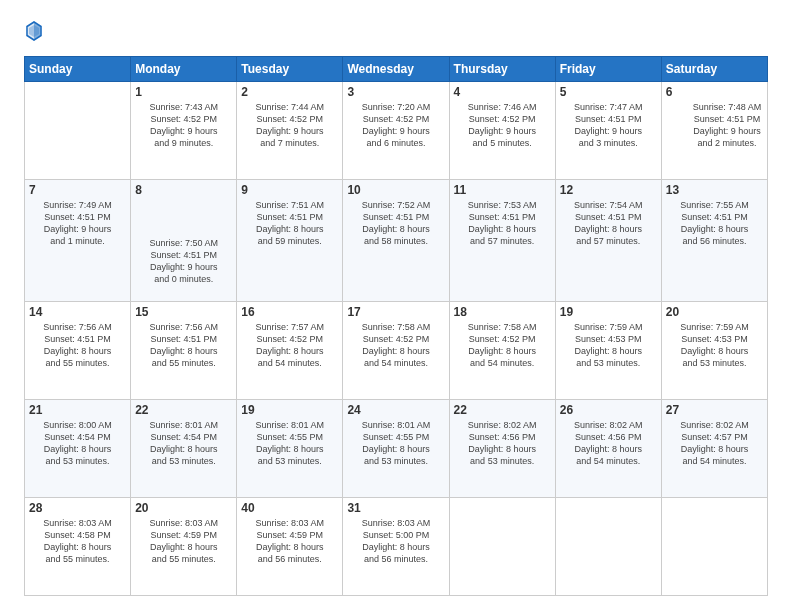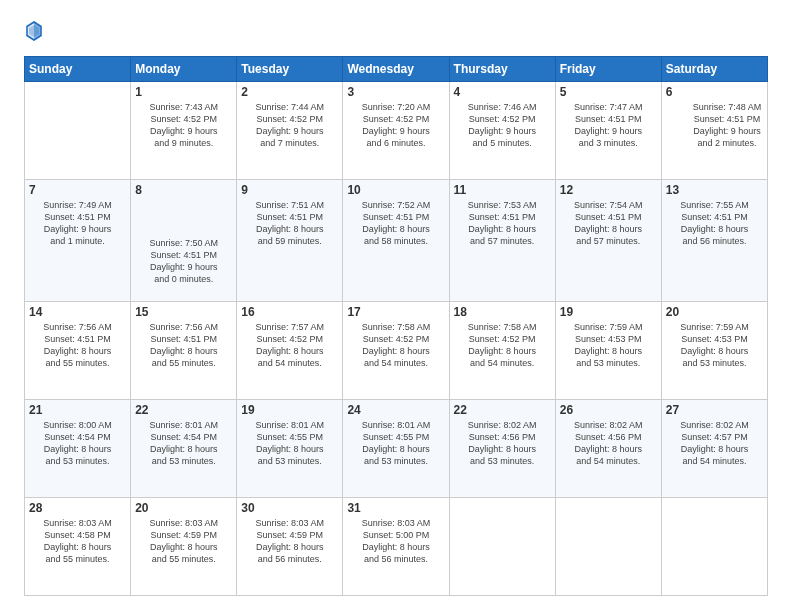--- a/index.html
+++ b/index.html
@@ -348,21 +348,21 @@
 and 55 minutes.</div>
           </td>
           <td>
             <span class="day-number">20</span>
             <div class="day-info" style="white-space: pre-line;">Sunrise: 8:03 AM
 Sunset: 4:59 PM
 Daylight: 8 hours
 and 55 minutes.</div>
           </td>
           <td>
-            <span class="day-number">30</span>
+            <span class="day-number">40</span>
             <div class="day-info" style="white-space: pre-line;">Sunrise: 8:03 AM
 Sunset: 4:59 PM
 Daylight: 8 hours
 and 56 minutes.</div>
           </td>
           <td>
             <span class="day-number">31</span>
             <div class="day-info" style="white-space: pre-line;">Sunrise: 8:03 AM
 Sunset: 5:00 PM
 Daylight: 8 hours

